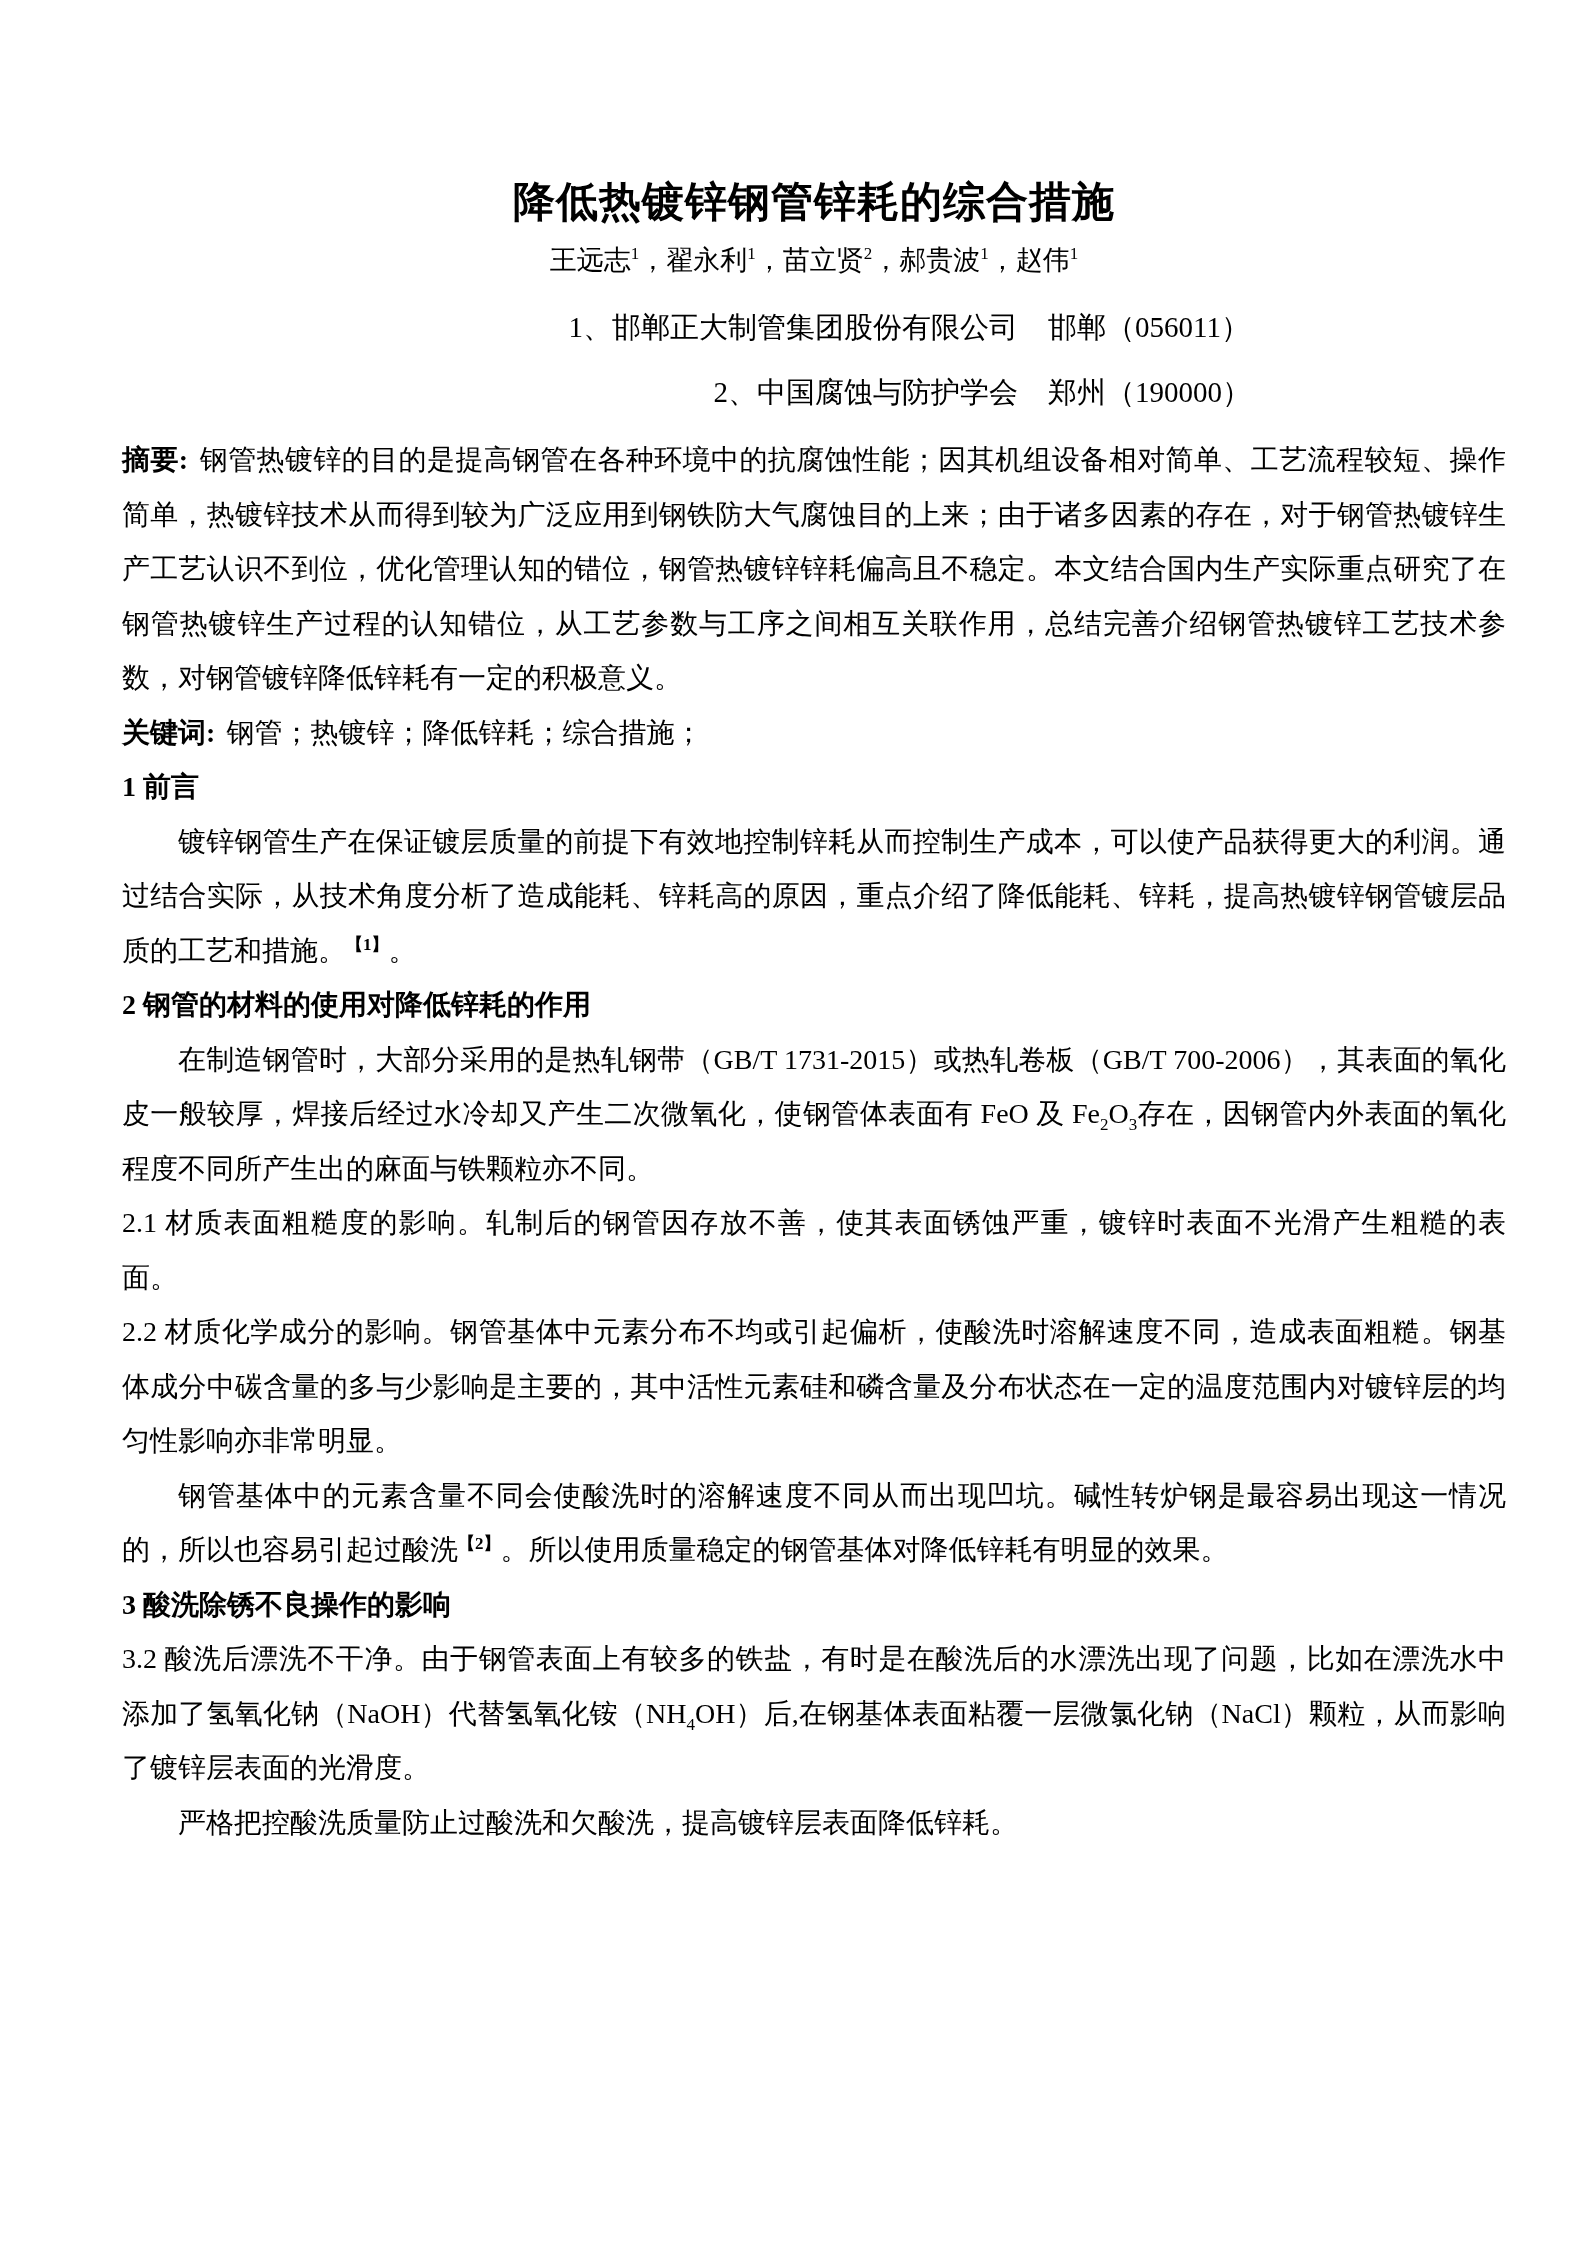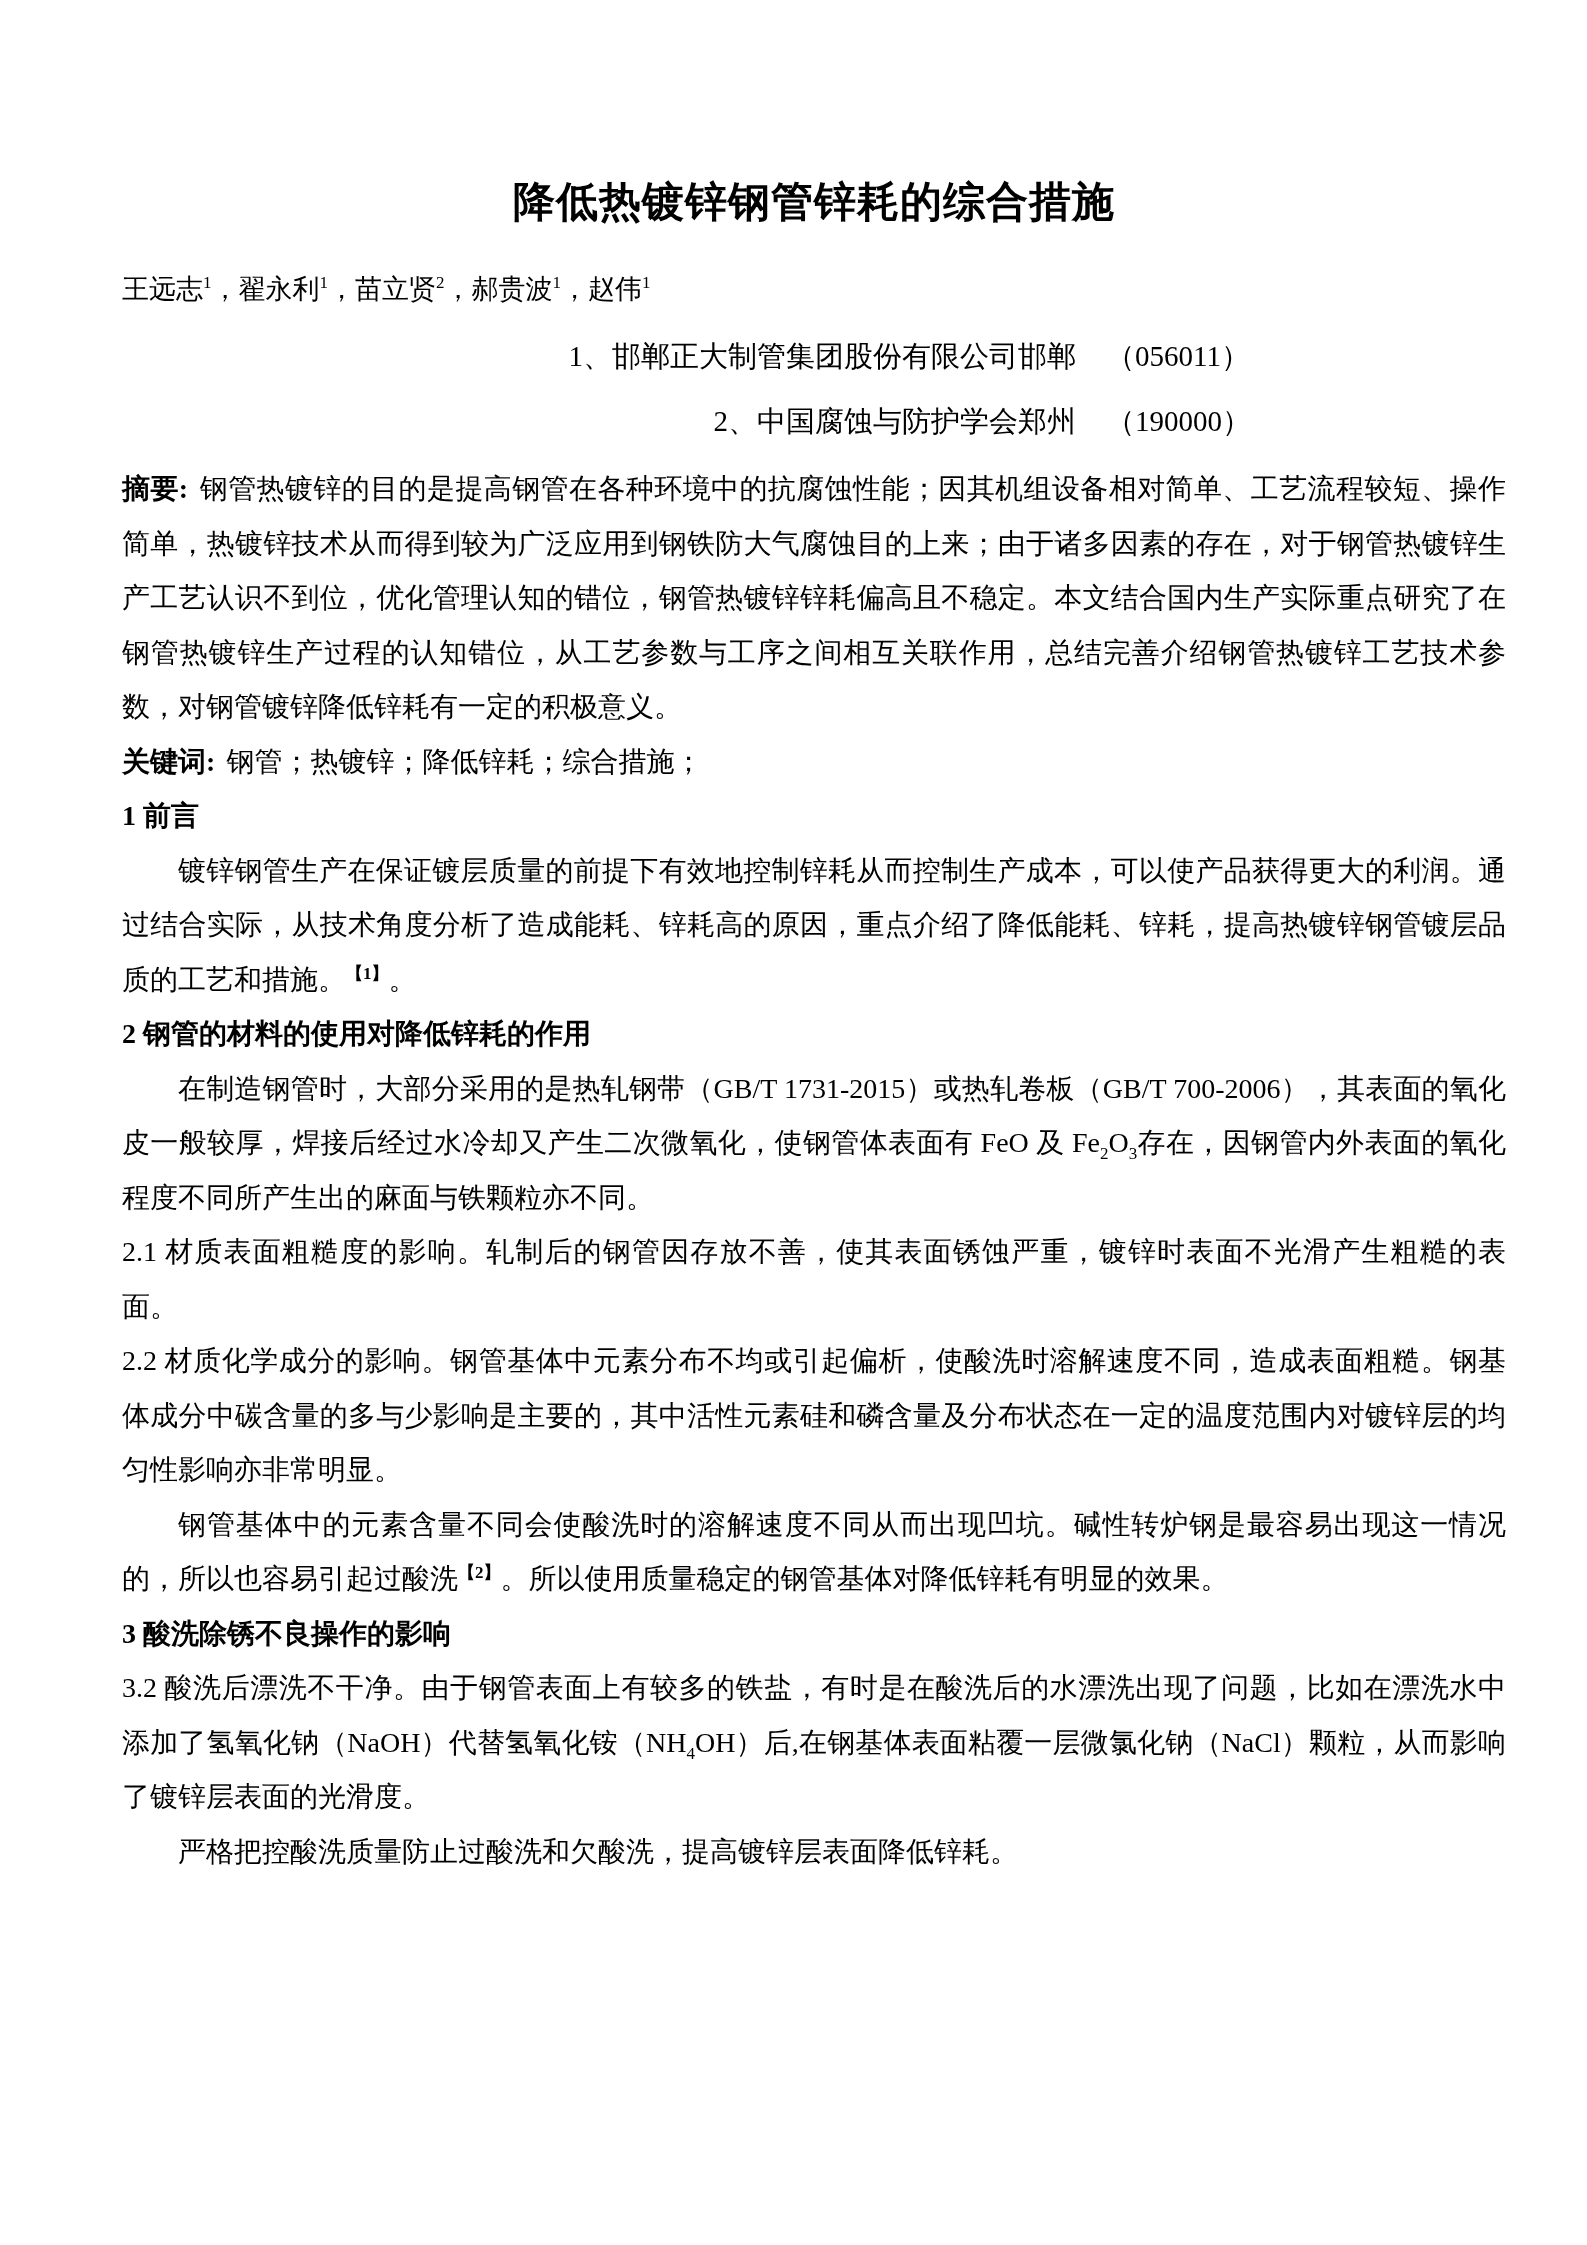--- a/index.html
+++ b/index.html
@@ -20,22 +20,22 @@
   }
   .title {
     margin: 0;
     font-size: 42px;
     font-weight: bold;
     text-align: center;
     line-height: 60px;
     letter-spacing: 1px;
   }
   .authors {
-    margin-top: 36px;
-    text-align: left;
+    margin-top: 7px;
+    text-align: center;
     font-size: 27px;
     line-height: 42px;
   }
   .authors sup {
     font-size: 17px;
     vertical-align: super;
     line-height: 0;
   }
   .affils {
     margin-top: 14px;
@@ -47,20 +47,21 @@
     white-space: nowrap;
   }
   .affil-org {
     display: inline-block;
     width: 593px;
     text-align: right;
   }
   .affil-city {
     display: inline-block;
     width: 88px;
+    text-align: right;
   }
   .body {
     margin-top: 8px;
     font-size: 28px;
     line-height: 54.5px;
     text-align: justify;
   }
   .body p, .body h2 {
     margin: 0;
     padding: 0;

